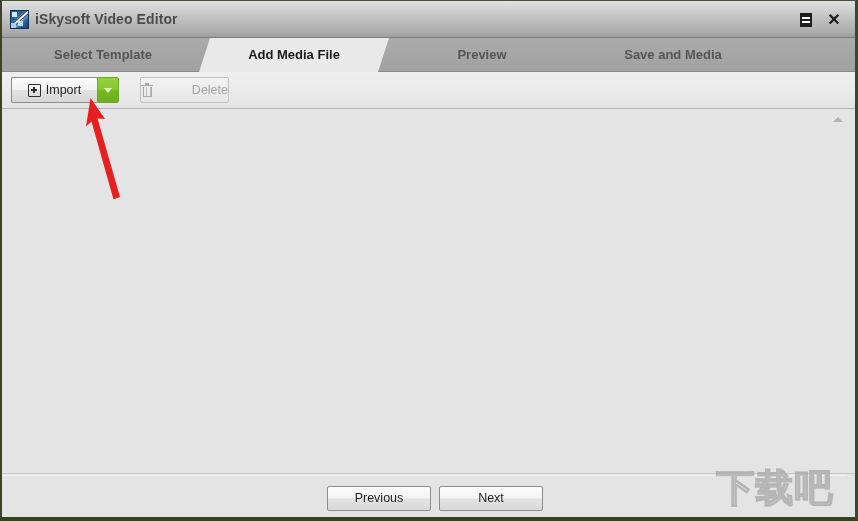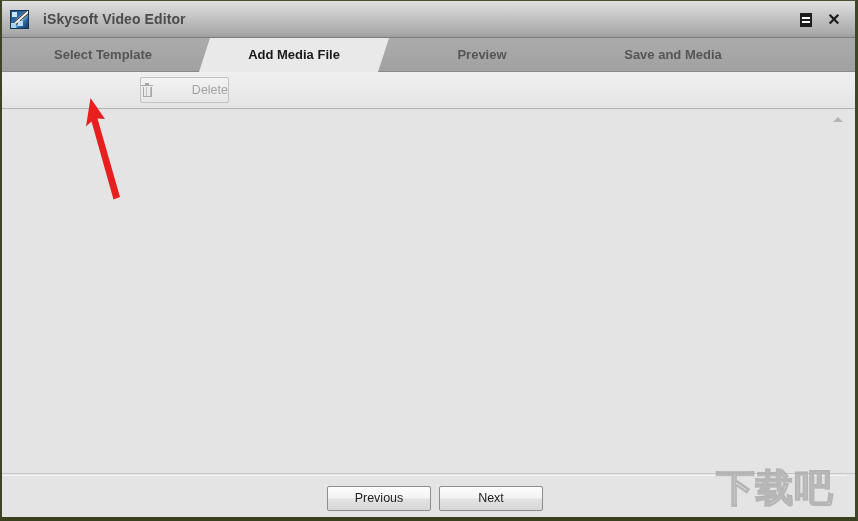--- a/index.html
+++ b/index.html
@@ -62,21 +62,20 @@
     background: #cfe6f7;
     box-shadow: 6px 9px 0 #bcdcf3, -1px 11px 0 #a9d2ef;
   }
   .title-text {
     position: absolute;
     left: 33px; top: 10px;
     font-size: 14px;
     font-weight: bold;
     color: #4b4b4b;
     letter-spacing: .1px;
-    margin-left: 8px;
   }
   .win-btn {
     position: absolute;
     top: 9px;
     width: 20px; height: 20px;
     color: #1c1c1c;
     font-size: 15px;
     line-height: 20px;
     text-align: center;
     cursor: pointer;
@@ -346,20 +345,29 @@
 
   <div class="tabstrip">
     <div class="tab tab0">Select Template</div>
     <div class="tab tab1 active">Add Media File</div>
     <div class="tab tab2">Preview</div>
     <div class="tab tab3">Save and Media</div>
   </div>
 
   <div class="toolbar">
 
+    <div class="btn-import-group">
+      <div class="btn-import">
+        <span class="ic-plusbox"></span>
+        <span>Import</span>
+      </div>
+      <div class="btn-import-drop">
+        <span class="caret-down"></span>
+      </div>
+    </div>
 
     <div class="btn-delete">
       <span class="ic-trash">
         <span class="handle"></span>
           <span class="lid"></span>
           <span class="can"></span>
       </span>
       <span>Delete</span>
     </div>
 

